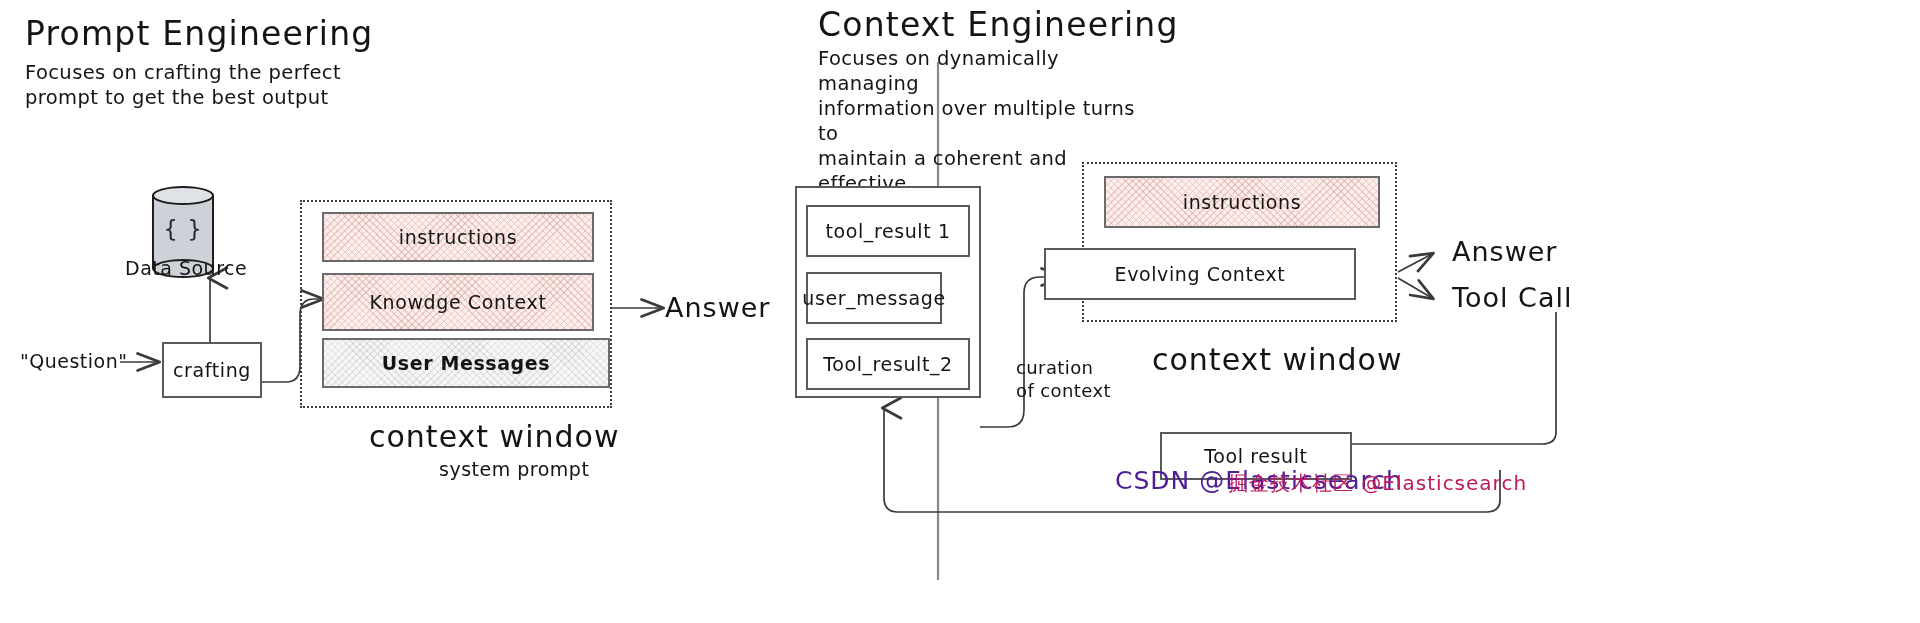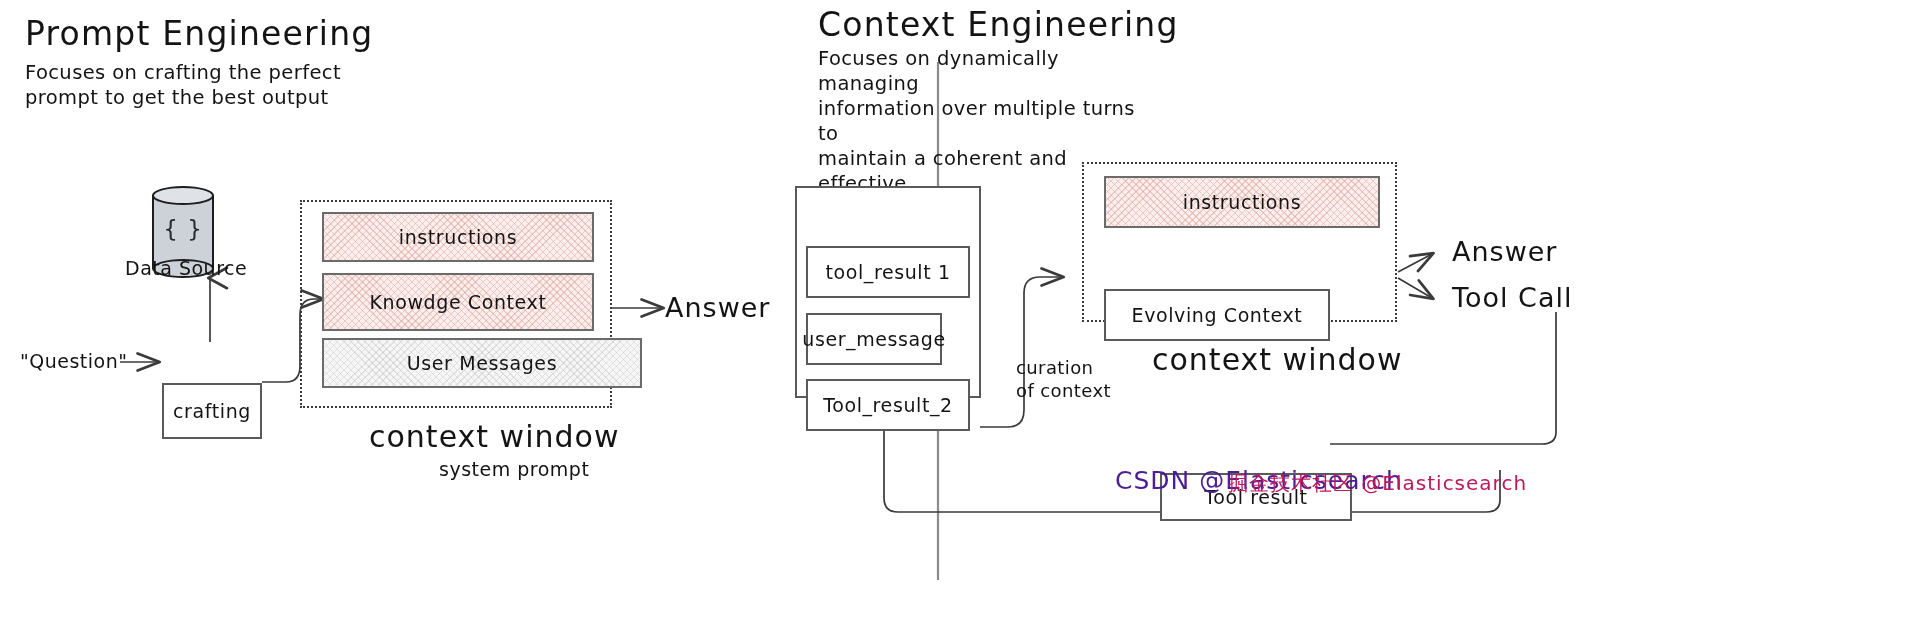--- a/index.html
+++ b/index.html
@@ -30,21 +30,21 @@
     background-image:
       repeating-linear-gradient(45deg, rgba(214,150,140,.42) 0 1px, transparent 1px 5px),
       repeating-linear-gradient(-45deg, rgba(214,150,140,.42) 0 1px, transparent 1px 5px);
   }
   .box.gray{
     background-color:#f6f6f6;
     background-image:
       repeating-linear-gradient(45deg, rgba(150,150,150,.22) 0 1px, transparent 1px 5px),
       repeating-linear-gradient(-45deg, rgba(150,150,150,.22) 0 1px, transparent 1px 5px);
   }
-  .box.plain{background:#fff;border-color:#5a5a5a;margin-top:41px;}
+  .box.plain{background:#fff;border-color:#5a5a5a;}
 
   .dashframe{position:absolute;box-sizing:border-box;
     border:2.5px dotted #3a3a3a;background:transparent;}
   .solidframe{position:absolute;box-sizing:border-box;border:2px solid #5a5a5a;background:#fff;}
 
   
   .cyl{position:absolute;width:62px;height:92px;}
   .cyl .body{position:absolute;left:0;top:9px;width:62px;height:74px;
     background:#cdd2d8;border-left:2.5px solid #1d1d1d;border-right:2.5px solid #1d1d1d;box-sizing:border-box;}
   .cyl .top{position:absolute;left:0;top:0;width:62px;height:19px;border-radius:50%;
@@ -110,21 +110,21 @@
   </div>
 
   <div class="dashframe" style="left:300px;top:200px;width:312px;height:208px;"></div>
 
   <div class="box pink" style="left:322px;top:212px;width:272px;height:50px;">
     <span class="hand">instructions</span>
   </div>
   <div class="box pink" style="left:322px;top:273px;width:272px;height:58px;">
     <span class="hand">Knowdge Context</span>
   </div>
-  <div class="box gray" style="left:322px;top:338px;width:320px;height:50px;">
+  <div class="box gray" style="left:322px;top:338px;width:288px;height:50px;font-weight:bold;">
     <span class="hand">User Messages</span>
   </div>
 
   <div class="lbl-mid hand" style="left:369px;top:419px;">context window</div>
   <div class="lbl hand" style="left:399px;top:458px;margin-left:40px;">system prompt</div>
 
   <div class="lbl-big hand" style="left:665px;top:292px;">Answer</div>
 
   <div class="h1 hand" style="left:818px;top:5px;">Context Engineering</div>
   <div class="sub hand" style="left:818px;top:46px;width:340px;">Focuses on dynamically managing
@@ -144,21 +144,21 @@
   </div>
 
   <div class="lbl-sm hand" style="left:1016px;top:356px;">curation
 of context</div>
 
   <div class="dashframe" style="left:1082px;top:162px;width:315px;height:160px;"></div>
 
   <div class="box pink" style="left:1104px;top:176px;width:276px;height:52px;">
     <span class="hand">instructions</span>
   </div>
-  <div class="box plain" style="left:1104px;top:248px;width:226px;height:52px;">
+  <div class="box plain" style="left:1044px;top:248px;width:312px;height:52px;">
     <span class="hand">Evolving Context</span>
   </div>
 
   <div class="lbl-mid hand" style="left:1152px;top:342px;">context window</div>
 
   <div class="lbl-big hand" style="left:1452px;top:236px;">Answer</div>
   <div class="lbl-big hand" style="left:1452px;top:282px;">Tool Call</div>
 
   <div class="box plain" style="left:1160px;top:432px;width:192px;height:48px;">
     <span class="hand">Tool result</span>

